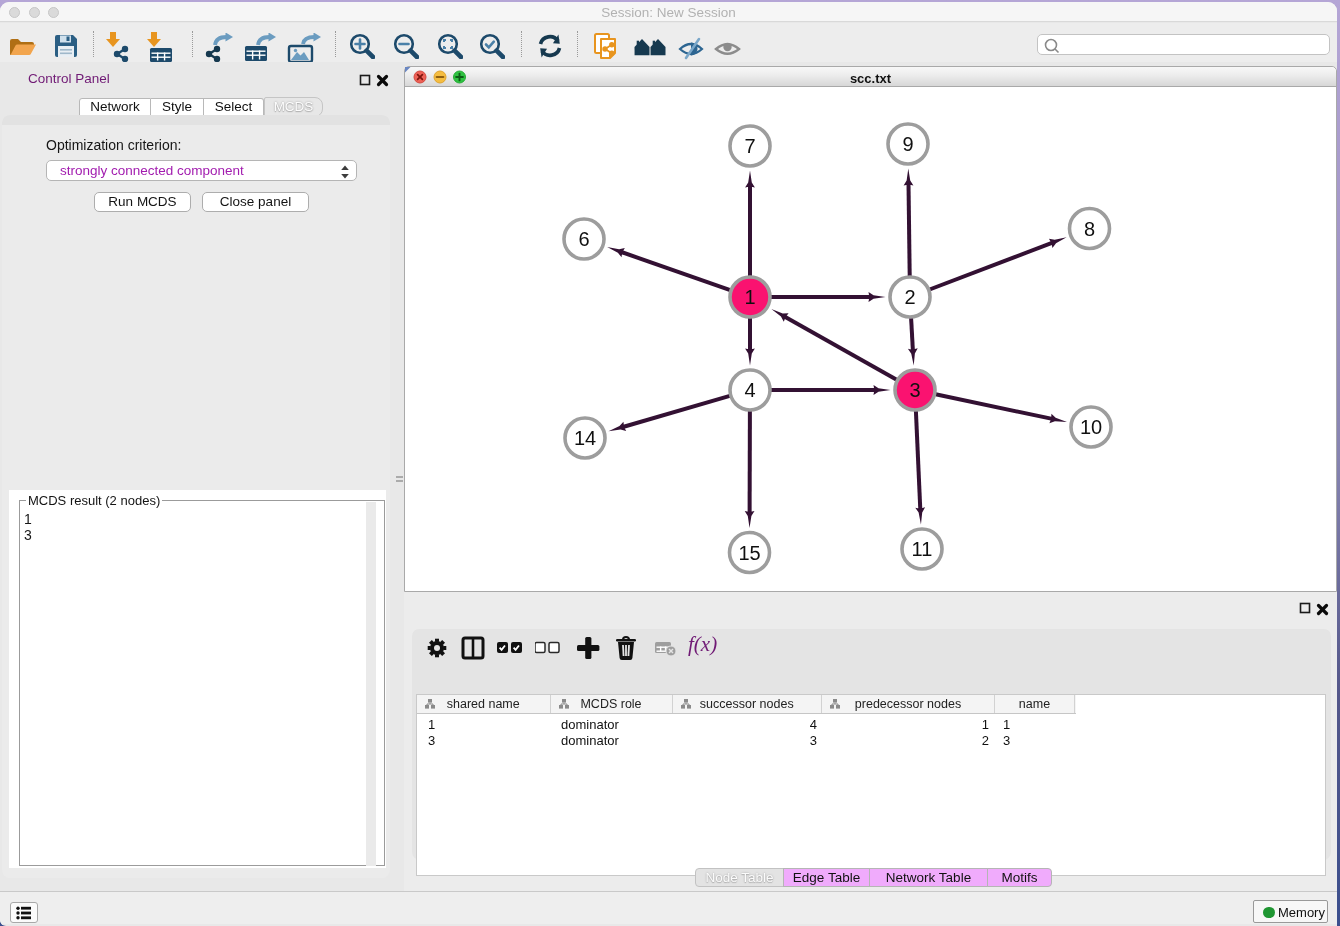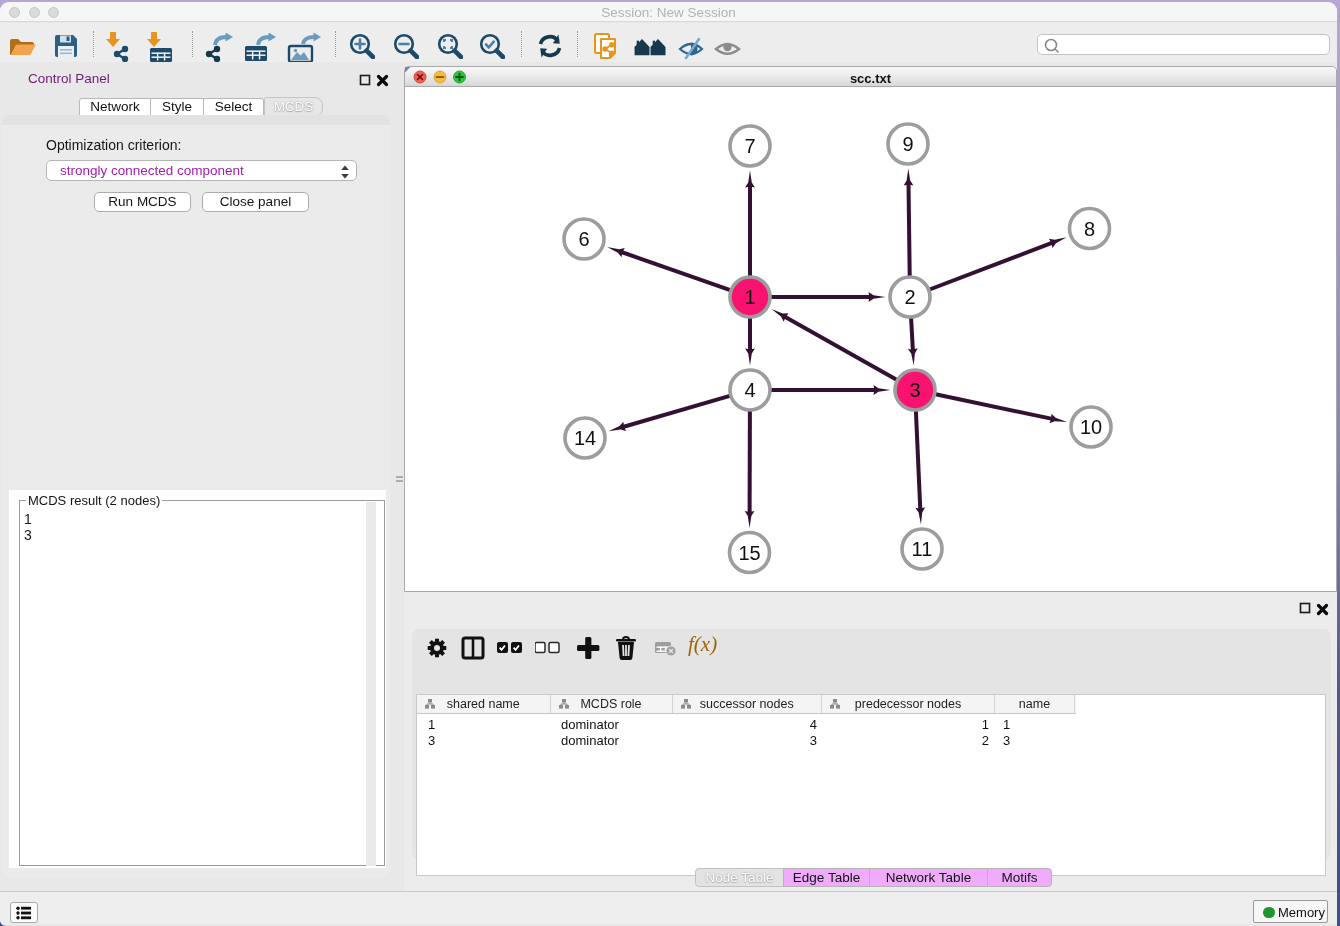--- a/index.html
+++ b/index.html
@@ -350,21 +350,21 @@
             <rect x="1.5" y="6.5" width="13" height="1.4" fill="#fff"></rect>
             <rect x="1.5" y="10.5" width="13" height="1.4" fill="#fff"></rect>
             <rect x="4.933333333333333" y="6.5" width="1.4" height="5" fill="#fff"></rect>
             <rect x="9.866666666666665" y="6.5" width="1.4" height="5" fill="#fff"></rect>
             <circle cx="16" cy="11" r="5" fill="#9e9e9e" stroke="#e4e4e4" stroke-width="1"></circle>
             <g stroke="#e4e4e4" stroke-width="1.4">
               <line x1="14" y1="9" x2="18" y2="13"></line>
               <line x1="18" y1="9" x2="14" y2="13"></line>
             </g>
           </svg>
-<div class="abs" style="left:276px;top:3px;font-family:'Liberation Serif',serif;font-style:italic;font-size:21px;color:#a16207;">f(x)</div>
+<div class="abs" style="left:276px;top:3px;font-family:'Liberation Serif',serif;font-style:italic;font-size:21px;color:#701a75;">f(x)</div>
 <div class="tbl">
 <div class="thead">
 <div class="th" style="left:0px;width:133.5px;">shared name</div>
 <div class="th" style="left:133.5px;width:122.0px;">MCDS role</div>
 <div class="th" style="left:255.5px;width:149.5px;">successor nodes</div>
 <div class="th" style="left:405px;width:173px;">predecessor nodes</div>
 <div class="th" style="left:578px;width:80px;">name</div>
 <svg class="abs" style="left:8px;top:4px" width="10" height="10" viewBox="0 0 10 10">
                 <g fill="#8a8a8a">
                   <rect x="3" y="0" width="4" height="3.6"></rect>

